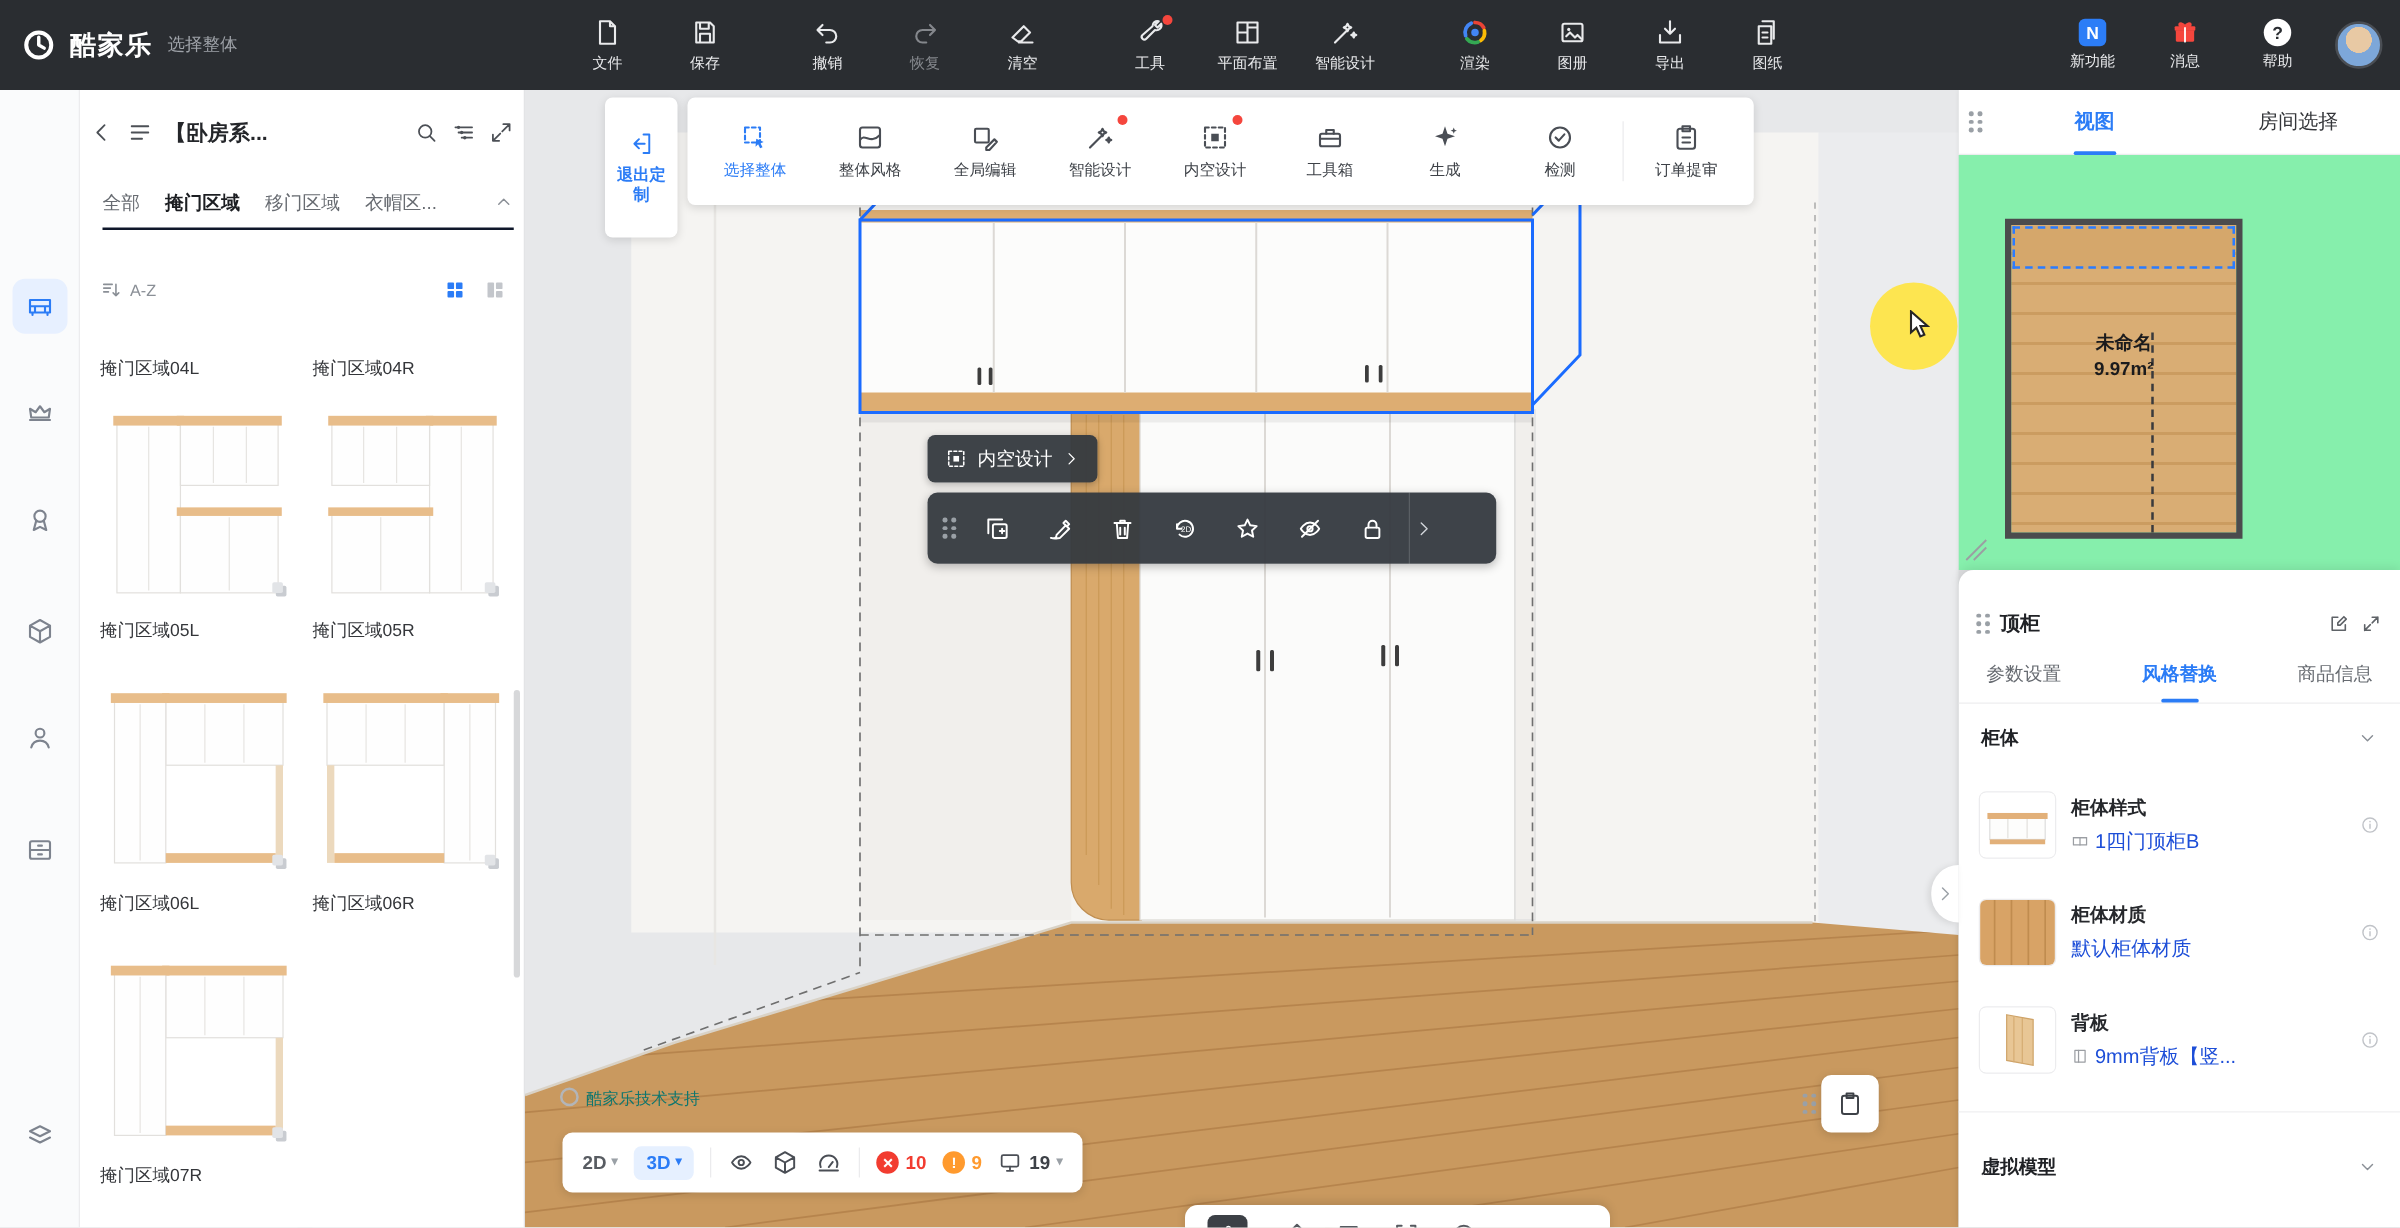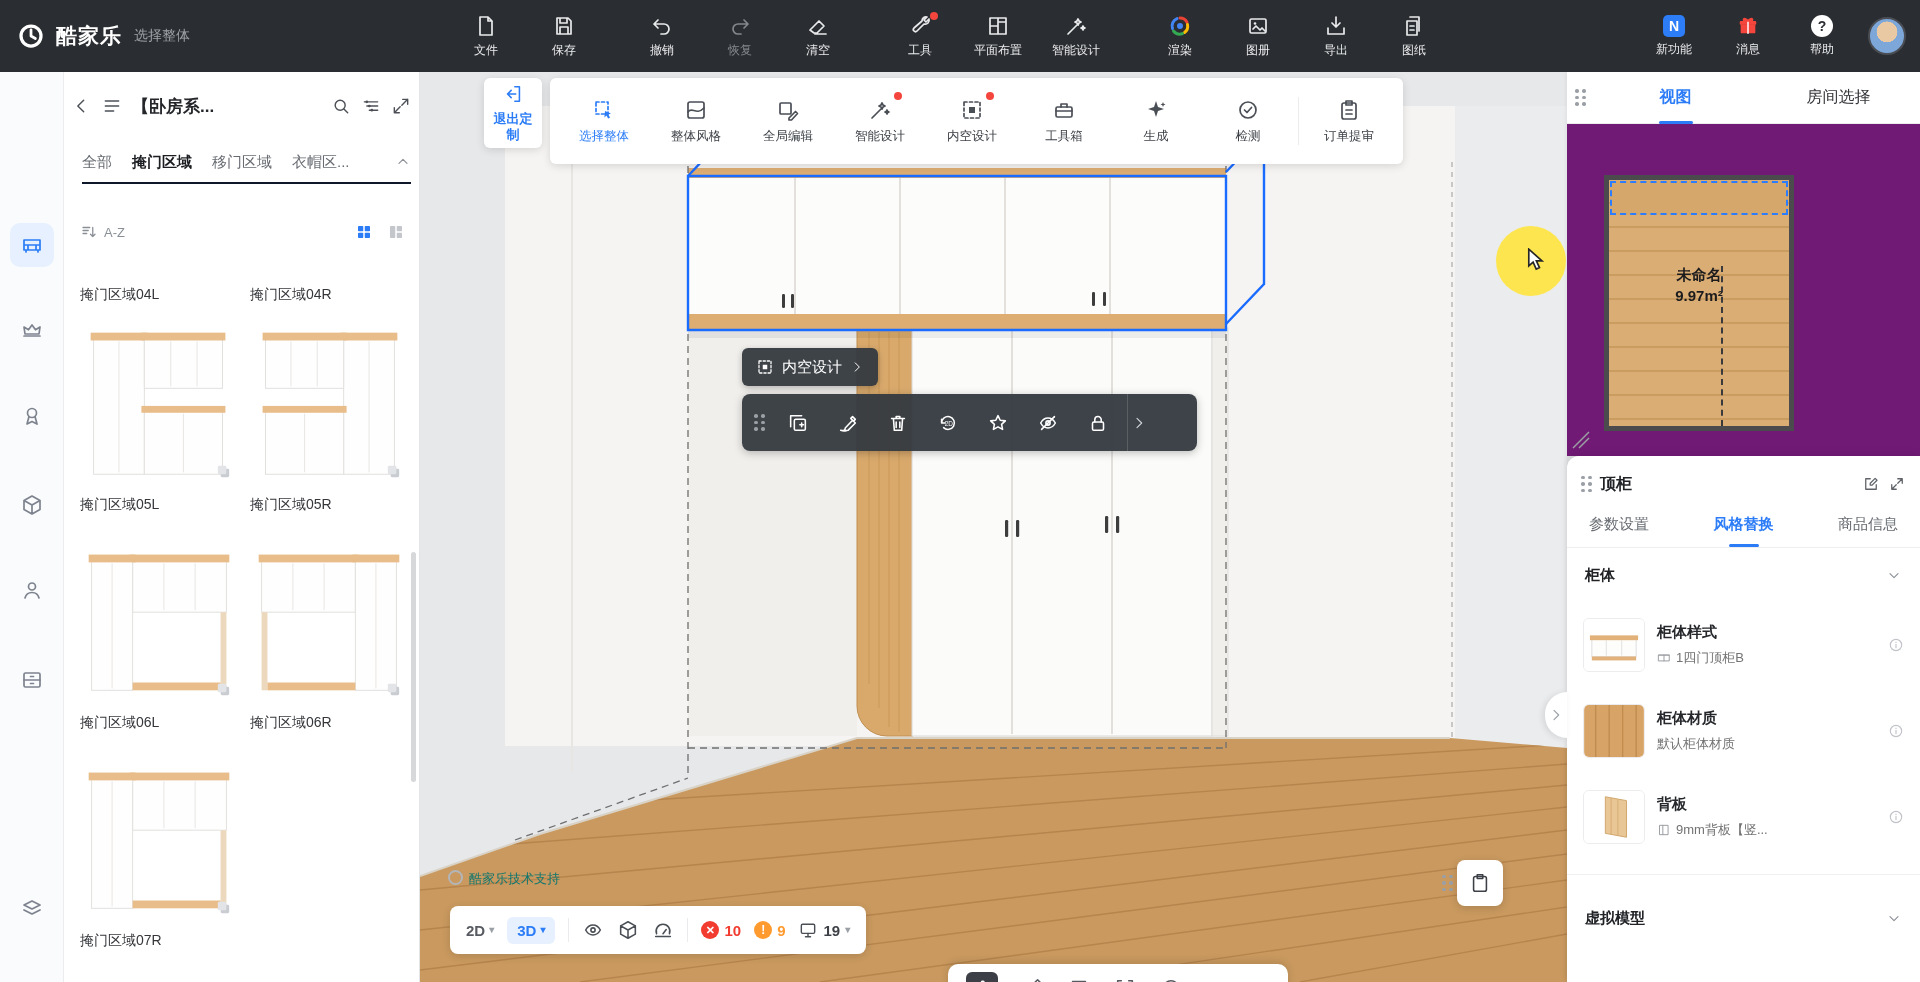--- a/index.html
+++ b/index.html
@@ -50,21 +50,21 @@
 .thumb{height:168px;position:relative;background:#fff}
 .tsvg{width:100%;height:100%;display:block}
 .mir{transform:scaleX(-1)}
 .t-badge{position:absolute;right:6px;bottom:6px;width:17px;height:17px}
 .cell-label{margin-top:10px;font-size:14px;color:#34363a}
 .lp-scroll{position:absolute;right:3px;top:480px;width:5px;height:230px;border-radius:3px;background:#d7d8da}
 
 
 .canvas{position:absolute;top:72px;left:420px;width:1147px;height:910px;overflow:hidden}
 .scene{position:absolute;left:0;top:0}
-.exit-btn{position:absolute;left:64px;top:6px;width:58px;height:70px;background:#fff;border-radius:6px;box-shadow:0 2px 8px rgba(0,0,0,.13);display:flex;flex-direction:column;align-items:center;justify-content:center;gap:6px;color:#2b7cf6;font-size:13px;font-weight:bold;text-align:center;padding:0 8px;line-height:1.25;cursor:pointer}
+.exit-btn{position:absolute;left:64px;top:6px;width:58px;height:112px;background:#fff;border-radius:6px;box-shadow:0 2px 8px rgba(0,0,0,.13);display:flex;flex-direction:column;align-items:center;justify-content:center;gap:6px;color:#2b7cf6;font-size:13px;font-weight:bold;text-align:center;padding:0 8px;line-height:1.25;cursor:pointer}
 .cv-toolbar{position:absolute;left:130px;top:6px;height:86px;background:#fff;border-radius:6px;box-shadow:0 2px 8px rgba(0,0,0,.13);display:flex;align-items:center;padding:0 8px}
 .cv-item{width:92px;height:86px;display:flex;flex-direction:column;align-items:center;justify-content:center;gap:6px;color:#3d4147;font-size:12.5px;position:relative;cursor:pointer}
 .cv-item .ic{color:#4a4e55}
 .cv-item.on,.cv-item.on .ic{color:#2b7cf6}
 .cv-item .red-dot{top:14px;right:24px}
 .cv-sep{width:1px;height:48px;background:#ececee;margin:0 4px}
 .caret{font-size:10px;color:#9aa0a6;line-height:1}
 .ctx-pill{position:absolute;left:322px;top:276px;height:38px;background:rgba(52,57,63,.95);border-radius:6px;display:flex;align-items:center;gap:8px;padding:0 14px;color:#fff;font-size:15px;cursor:pointer;box-shadow:0 2px 6px rgba(0,0,0,.25)}
 .ctx-bar{position:absolute;left:322px;top:322px;width:455px;height:57px;background:rgba(52,57,63,.95);border-radius:8px;display:flex;align-items:center;gap:0;padding:0 10px;color:#fff;box-shadow:0 2px 8px rgba(0,0,0,.25)}
 .ctx-ic{width:50px;height:57px;display:flex;align-items:center;justify-content:center;color:#fff;cursor:pointer}
@@ -88,41 +88,41 @@
 .cursor-hl{position:absolute;left:1076px;top:154px;width:70px;height:70px;border-radius:50%;background:#ffe548;opacity:.95;z-index:60}
 .cursor-hl svg{position:absolute;left:30px;top:22px;width:20px;height:24px}
 
 
 .right-panel{position:absolute;top:72px;right:0;width:353px;height:910px;background:#dcdddf;z-index:30;box-shadow:-1px 0 4px rgba(0,0,0,.06)}
 .rp-tabs{position:absolute;top:0;left:0;right:0;height:52px;background:#fff;border-bottom:1px solid #ececee;display:flex;align-items:center}
 .rp-handle{margin:0 8px 0 8px}
 .rp-tab{flex:1;text-align:center;font-size:16px;color:#34363a;position:relative;cursor:pointer}
 .rp-tab.on{color:#2b7cf6;font-weight:bold}
 .rp-tab.on:after{content:"";position:absolute;left:50%;transform:translateX(-50%);bottom:-16px;width:34px;height:3px;border-radius:2px;background:#2b7cf6}
-.rp-map{position:absolute;top:52px;left:0;right:0;height:332px;background:#701a75;overflow:hidden}
+.rp-map{position:absolute;top:52px;left:0;right:0;height:332px;background:#86efac;overflow:hidden}
 .map-room{position:absolute;left:37px;top:51px;width:190px;height:256px;border:5px solid #4b4b4d;background:repeating-linear-gradient(180deg,#d9ad74 0 22px,#cb9c60 22px 24px)}
 .map-sel{position:absolute;top:1px;left:1px;right:1px;height:34px;background:#d5a76b;border:2px dashed #2b7cff}
 .map-dash{position:absolute;left:62%;top:86px;bottom:0;border-left:2px dashed #3a3a3c}
 .map-label{position:absolute;top:84px;width:100%;text-align:center;font-weight:bold;color:#1b1b1d;font-size:15px;line-height:1.4}
 .map-resize{position:absolute;left:4px;bottom:6px;width:20px;height:20px;color:#9b9ea2}
-.inspector{position:absolute;top:384px;left:0;right:0;bottom:0;background:#fff;border-radius:12px 0 0 0;box-shadow:0 -2px 8px rgba(0,0,0,.08);padding-top:10px}
+.inspector{position:absolute;top:384px;left:0;right:0;bottom:0;background:#fff;border-radius:12px 0 0 0;box-shadow:0 -2px 8px rgba(0,0,0,.08);padding-top:25px}
 .insp-header{height:36px;display:flex;align-items:center;gap:8px;padding:0 14px;color:#5f6368}
 .insp-title{flex:1;font-size:16px;font-weight:bold;color:#202226}
 .insp-tabs{height:46px;display:flex;align-items:center;justify-content:space-between;padding:0 22px;border-bottom:1px solid #eeeeef;font-size:15px;color:#676b71}
 .insp-tab{position:relative;cursor:pointer}
 .insp-tab.on{color:#2b7cf6;font-weight:bold}
 .insp-tab.on:after{content:"";position:absolute;left:50%;transform:translateX(-50%);bottom:-13px;width:30px;height:3px;border-radius:2px;background:#2b7cf6}
 .sec-header{height:54px;display:flex;align-items:center;justify-content:space-between;padding:0 18px;font-size:15px;font-weight:bold;color:#202226}
 .sec-header .ic{color:#8a8f96}
 .insp-item{height:86px;display:flex;align-items:center;gap:12px;padding:0 16px}
 .it-thumb{width:62px;height:54px;border:1px solid #ececee;border-radius:6px;background:#fff;flex:none;overflow:hidden;cursor:pointer}
 .it-thumb svg{width:100%;height:100%;display:block}
 .it-text{flex:1;min-width:0}
 .it-title{font-size:15px;font-weight:bold;color:#26282c}
-.it-sub{margin-top:7px;font-size:13px;color:#737373;display:flex;align-items:center;gap:5px;white-space:nowrap;overflow:hidden}
+.it-sub{margin-top:7px;font-size:16px;color:#1d4ed8;display:flex;align-items:center;gap:5px;white-space:nowrap;overflow:hidden}
 .it-sub .ic{color:#9b9ea3}
 .it-info{color:#c0c3c8;cursor:pointer}
 .sec-divider{height:1px;background:#f0f0f1;margin:14px 0 16px}
 .collapse-tab{position:absolute;left:1545px;top:692px;width:22px;height:46px;background:#fff;border-radius:23px 0 0 23px;box-shadow:-2px 1px 6px rgba(0,0,0,.1);display:flex;align-items:center;justify-content:center;color:#9aa0a6;z-index:45;cursor:pointer}
 </style>
 </head>
 <body>
 
 <svg width="0" height="0" style="position:absolute" aria-hidden="true">
 <defs>

